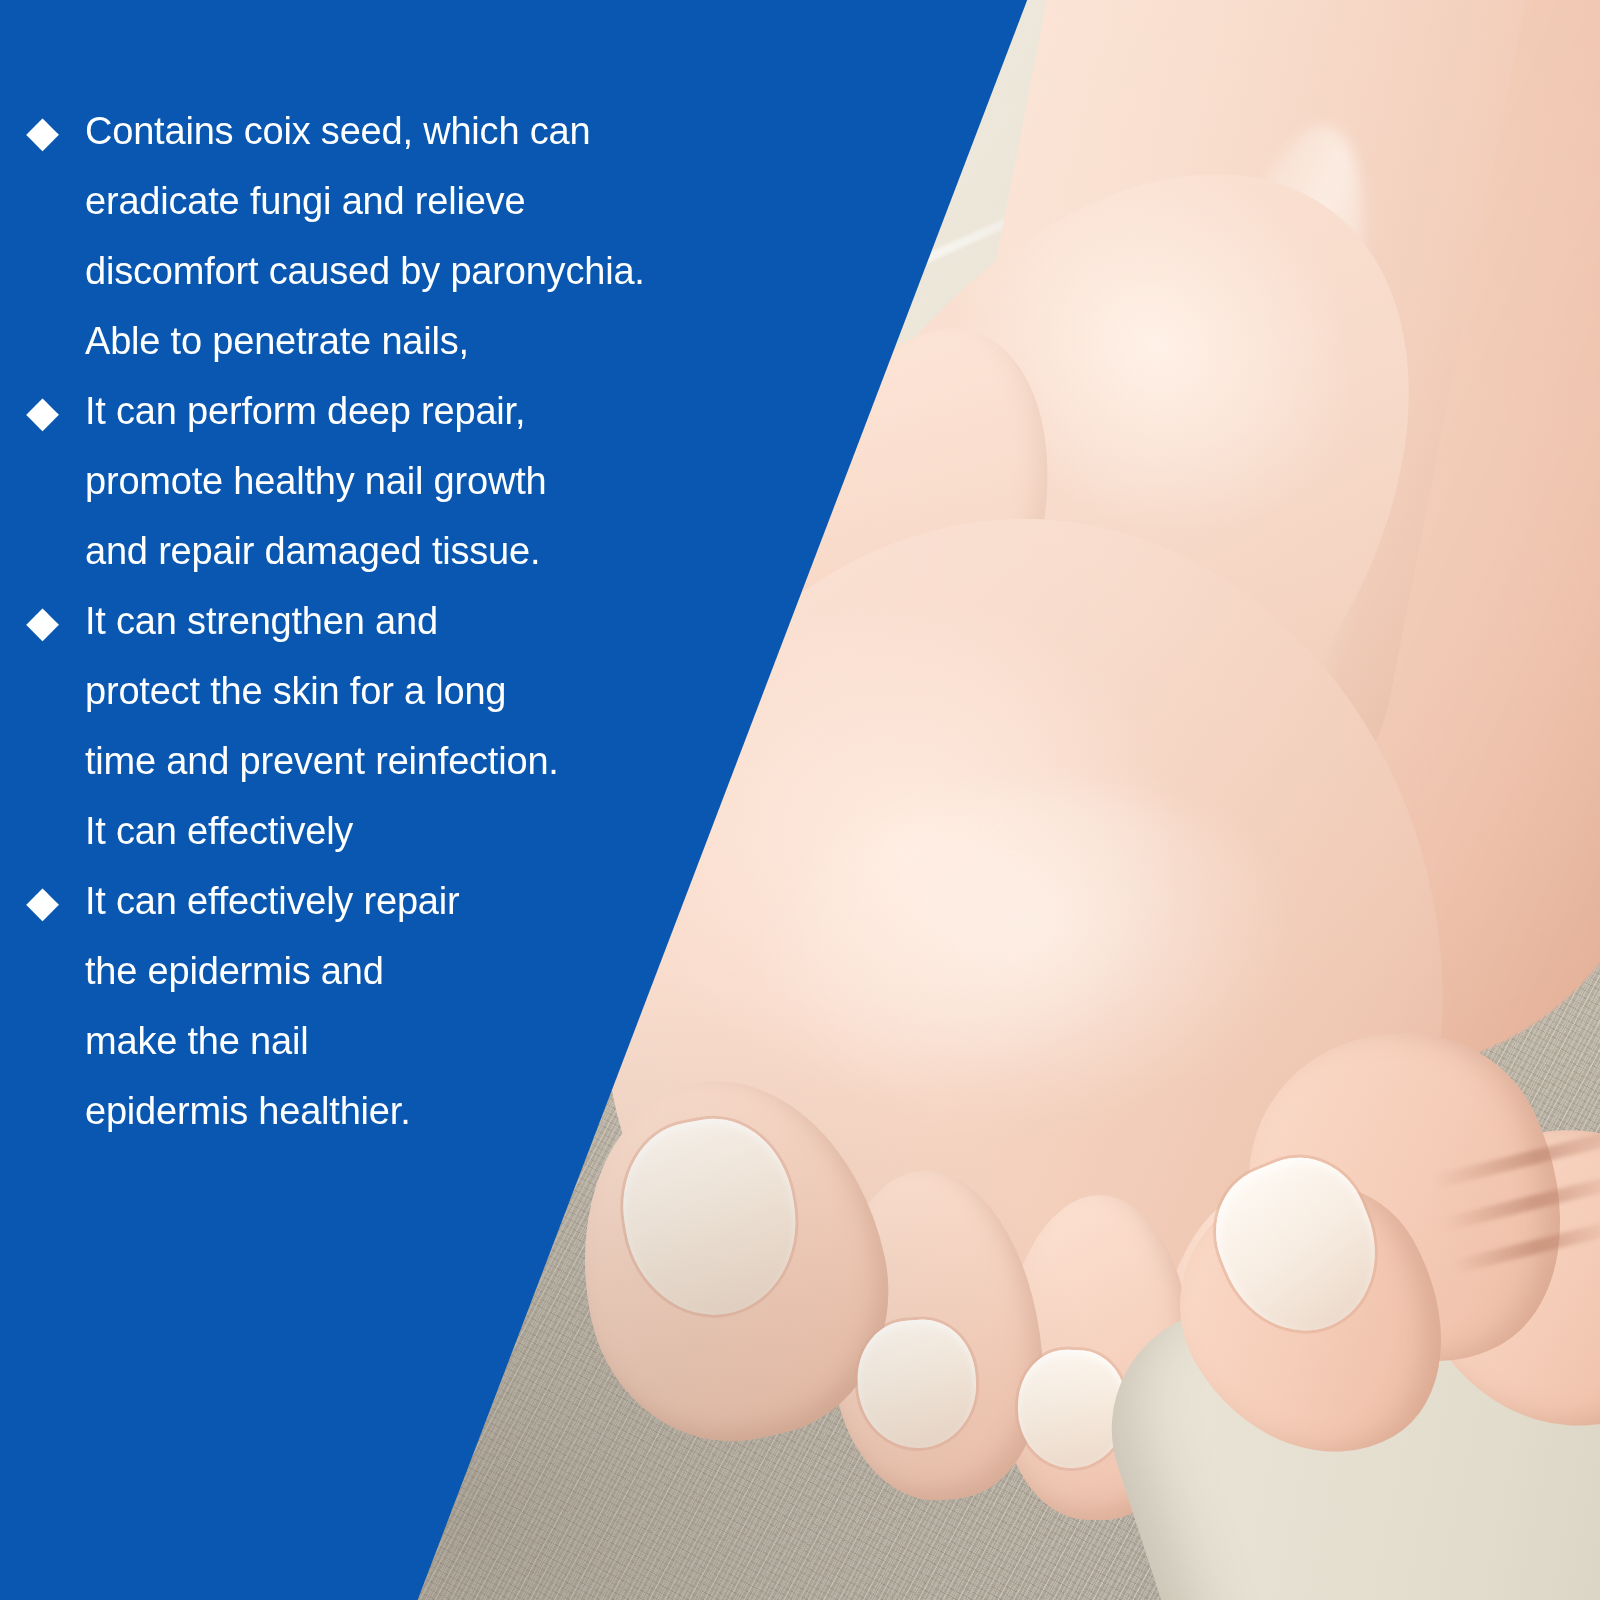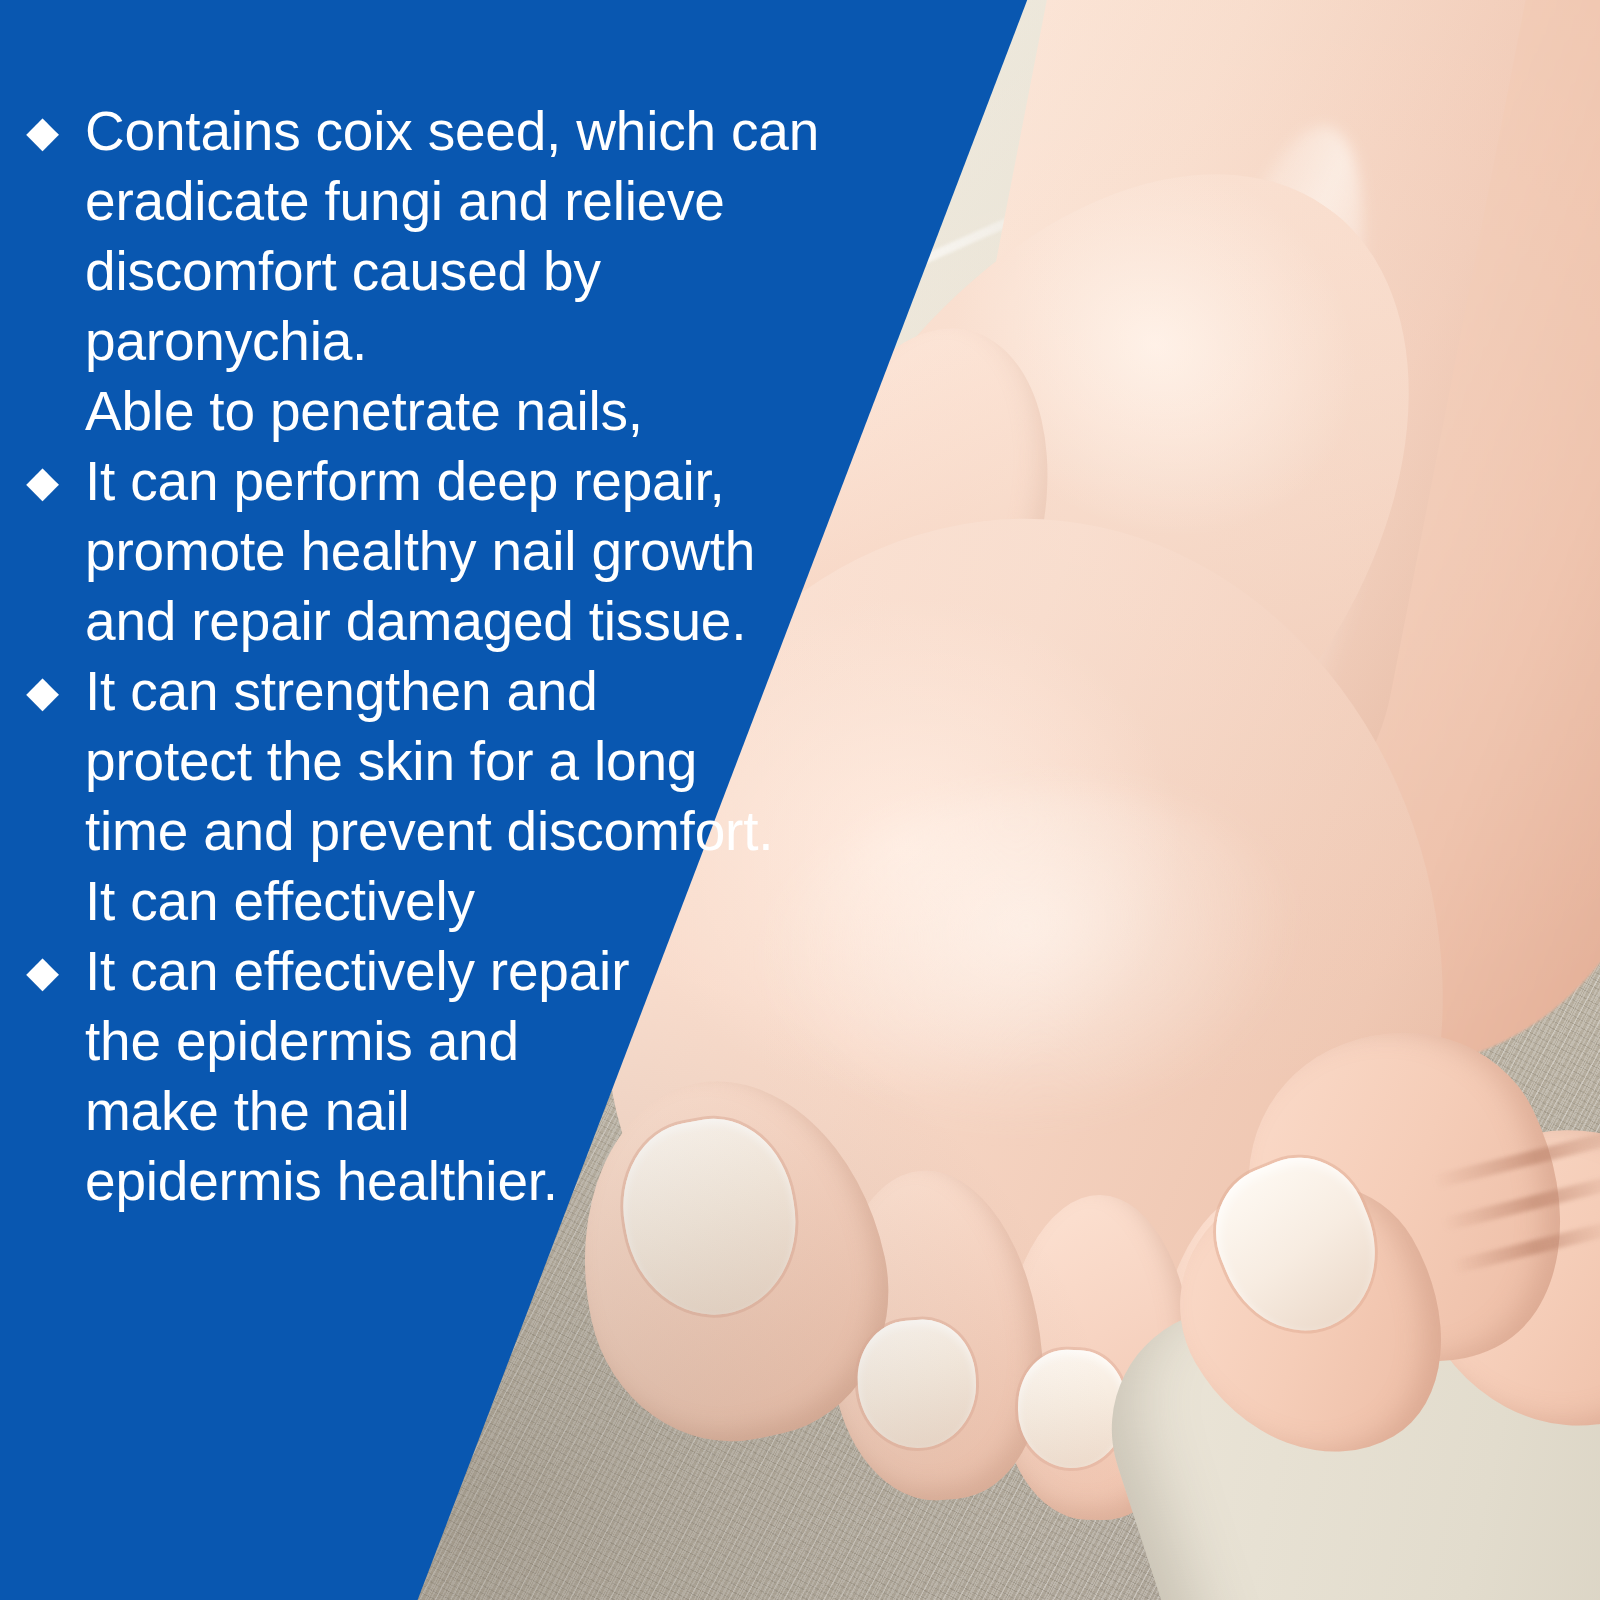--- a/index.html
+++ b/index.html
@@ -283,21 +283,21 @@
     flex: 0 0 auto;
     width: 59px;
     line-height: 70px;
     font-size: 43px;
     text-align: left;
     color: #ffffff;
     letter-spacing: 0;
   }
   .bullet-text {
     flex: 1 1 auto;
-    font-size: 55px;
+    font-size: 38px;
     line-height: 70px;
     font-weight: 400;
     letter-spacing: -0.2px;
     white-space: pre-line;
     color: #ffffff;
   }
 </style>
 </head>
 <body>
 
@@ -366,21 +366,21 @@
       <span class="bullet-marker">◆</span>
       <span class="bullet-text">It can perform deep repair,
 promote healthy nail growth
 and repair damaged tissue.</span>
     </div>
 
     <div class="bullet">
       <span class="bullet-marker">◆</span>
       <span class="bullet-text">It can strengthen and
 protect the skin for a long
-time and prevent discomfort.
+time and prevent reinfection.
 It can effectively</span>
     </div>
 
     <div class="bullet">
       <span class="bullet-marker">◆</span>
       <span class="bullet-text">It can effectively repair
 the epidermis and
 make the nail
 epidermis healthier.</span>
     </div>

